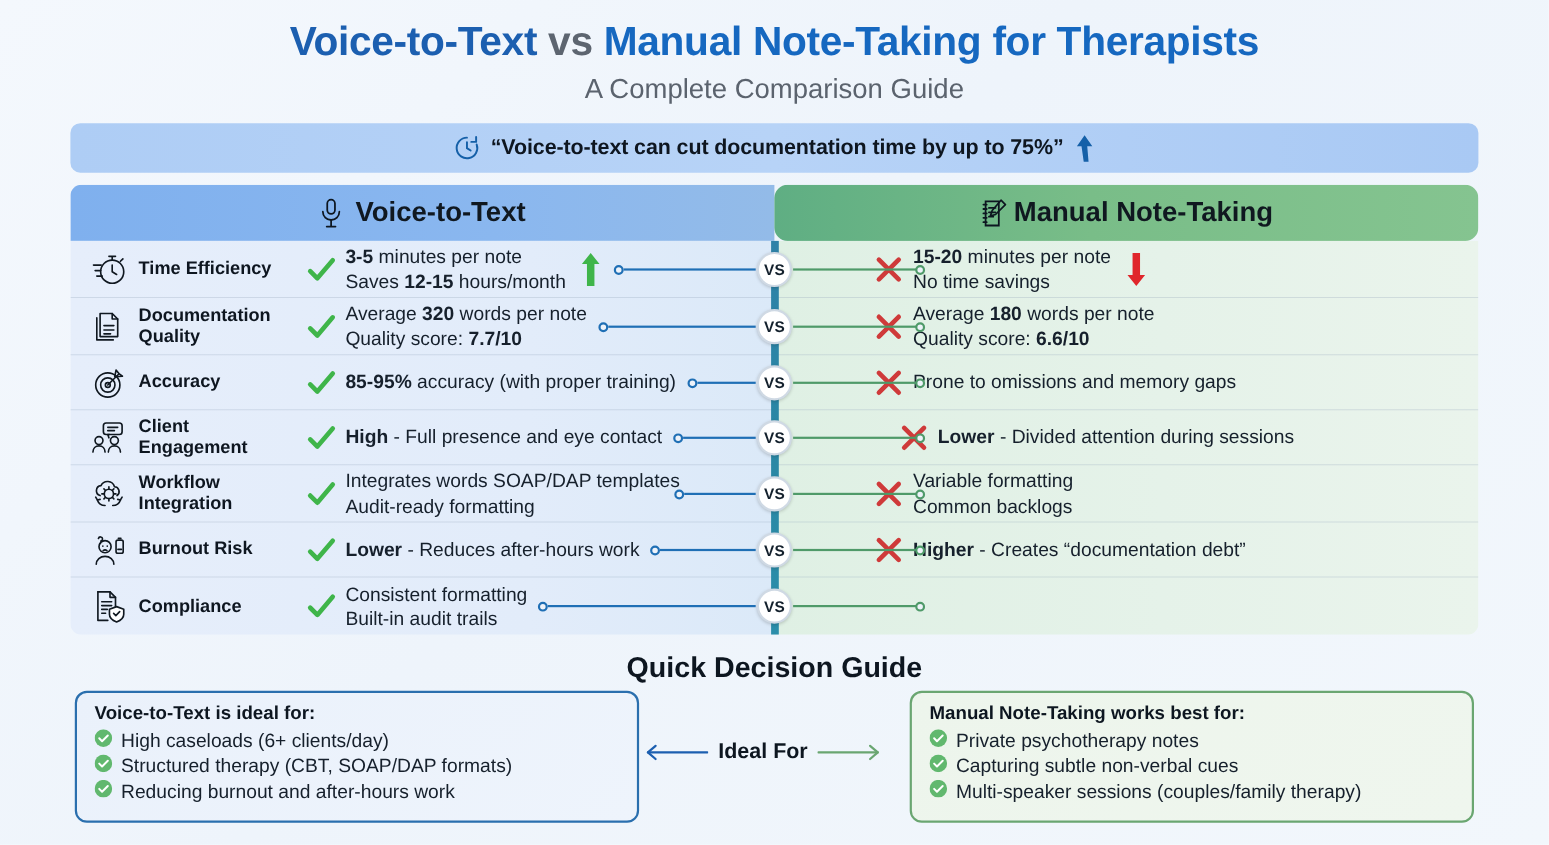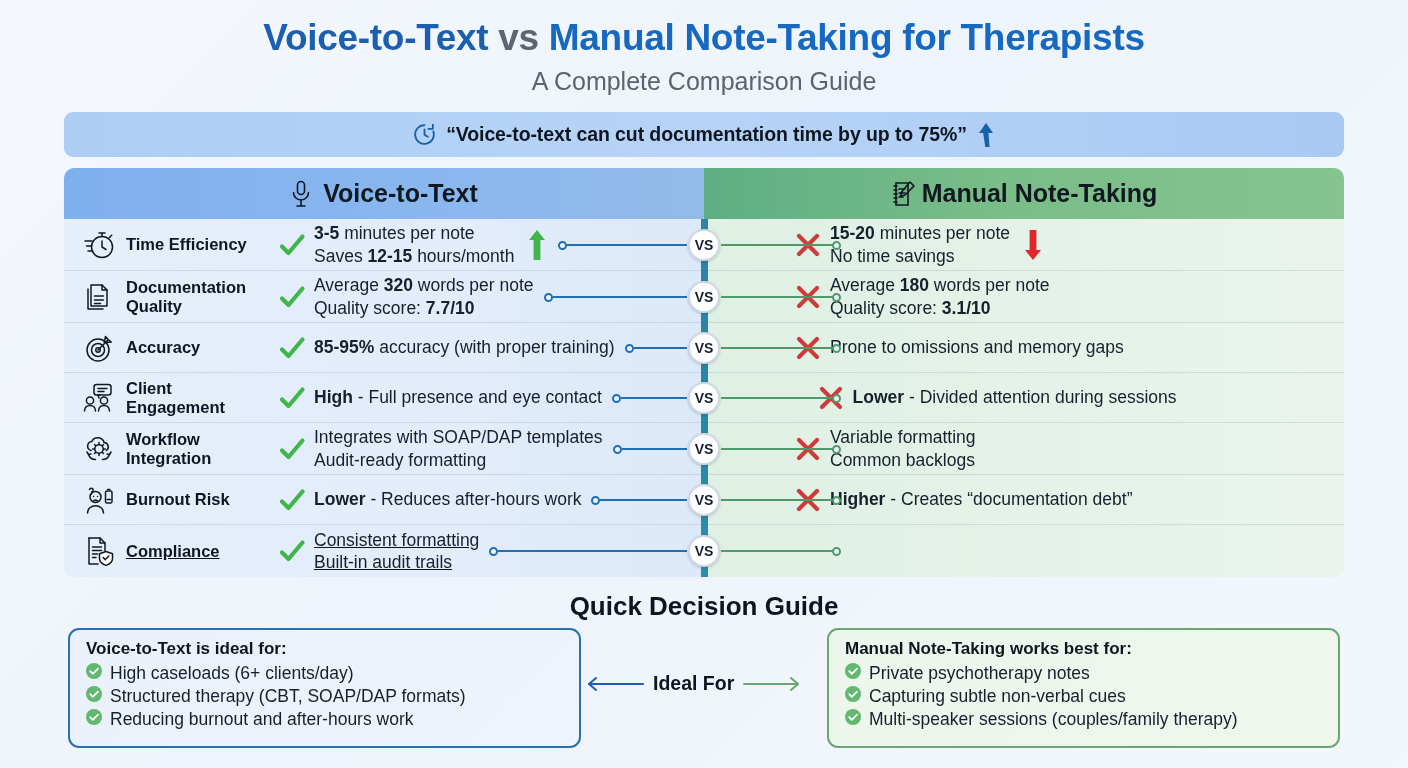--- a/index.html
+++ b/index.html
@@ -56,36 +56,36 @@
   }
   .cmp-head { display: flex; height: 51px; }
   .cmp-head-l {
     width: 50%;
     background: linear-gradient(90deg,#7fb0ee 0%, #8ab7ef 60%, #93bbe8 100%);
     display: flex; align-items: center; justify-content: center; gap: 11px;
   }
   .cmp-head-r {
     width: 50%;
     background: linear-gradient(90deg,#5fae83 0%, #79bd88 45%, #85c490 100%);
-    display: flex; align-items: center; justify-content: center; gap: 5px;
+    display: flex; align-items: center; justify-content: center; gap: 5px; border-radius: 12px;
   }
   .cmp-head-label { font-size: 25px; font-weight: bold; color: #101820; }
 
   .cmp-body { position: relative; height: 358px; }
   .cmp-bg { position: absolute; inset: 0; display: flex; }
   .cmp-bg-l { width: 50%; background: linear-gradient(90deg,#e6eefb 0%, #e2ecfa 65%, #dbe9f8 100%); }
   .cmp-bg-r { width: 50%; background: linear-gradient(90deg,#dff0e4 0%, #e5f2e9 55%, #eaf4ec 100%); }
 
   .rows { position: relative; z-index: 3; }
   .row {
     display: flex; align-items: stretch;
     border-bottom: 1px solid rgba(150,165,185,0.30);
     position: relative;
   }
-  .row:last-child { border-bottom: none; text-decoration: underline; }
+  .row:last-child { border-bottom: none; }
 
   .cell-l { width: 50%; display: flex; align-items: center; padding-left: 12px; position: relative; }
   .cell-r { width: 50%; display: flex; align-items: center; padding-left: 82px; position: relative; }
 
   .r-icon { width: 46px; flex: 0 0 46px; display:flex; align-items:center; justify-content:center; }
   .r-label {
     width: 148px; flex: 0 0 148px;
     font-size: 16.5px; font-weight: bold; color: #0e1620;
     line-height: 1.14; padding-left: 4px;
   }
@@ -278,21 +278,21 @@
 
      </div>
      <div class="cell-r">
        <span class="r-mark">
               <svg width="26" height="26" viewBox="0 0 26 26" fill="none" stroke="#cf3a3a" stroke-width="4.2" stroke-linecap="round">
                 <path d="M4 4l18 18M22 4L4 22"></path>
               </svg>
             </span>
        <span class="r-text">
               <div><span>Average </span><b>180</b><span> words per note</span></div>
-              <div><span>Quality score: </span><b>3.1/10</b></div>
+              <div><span>Quality score: </span><b>6.6/10</b></div>
             </span>
 
      </div>
         </div>
         <div class="row" style="height: 50px;">
           <div class="cell-l">
        <span class="r-icon">
               <svg width="34" height="34" viewBox="0 0 34 34" fill="none" stroke="#101820" stroke-width="1.5" stroke-linecap="round" stroke-linejoin="round">
                 <circle cx="16" cy="19" r="11"></circle>
                 <circle cx="16" cy="19" r="6.5"></circle>
@@ -371,21 +371,21 @@
                 <path d="M5 20l1.5 2.5L9 22M29 20l-1.5 2.5L25 22"></path>
               </svg>
             </span>
        <span class="r-label">Workflow Integration</span>
        <span class="r-mark">
               <svg width="28" height="28" viewBox="0 0 28 28" fill="none" stroke="#3fb54a" stroke-width="4.2" stroke-linecap="round" stroke-linejoin="round">
                 <path d="M4 15.5l6.5 6.5L24.5 5.5"></path>
               </svg>
             </span>
        <span class="r-text">
-              <div><span>Integrates with SOAP/DAP templates</span></div>
+              <div><span>Integrates words SOAP/DAP templates</span></div>
               <div><span>Audit-ready formatting</span></div>
             </span>
 
      </div>
      <div class="cell-r">
        <span class="r-mark">
               <svg width="26" height="26" viewBox="0 0 26 26" fill="none" stroke="#cf3a3a" stroke-width="4.2" stroke-linecap="round">
                 <path d="M4 4l18 18M22 4L4 22"></path>
               </svg>
             </span>

